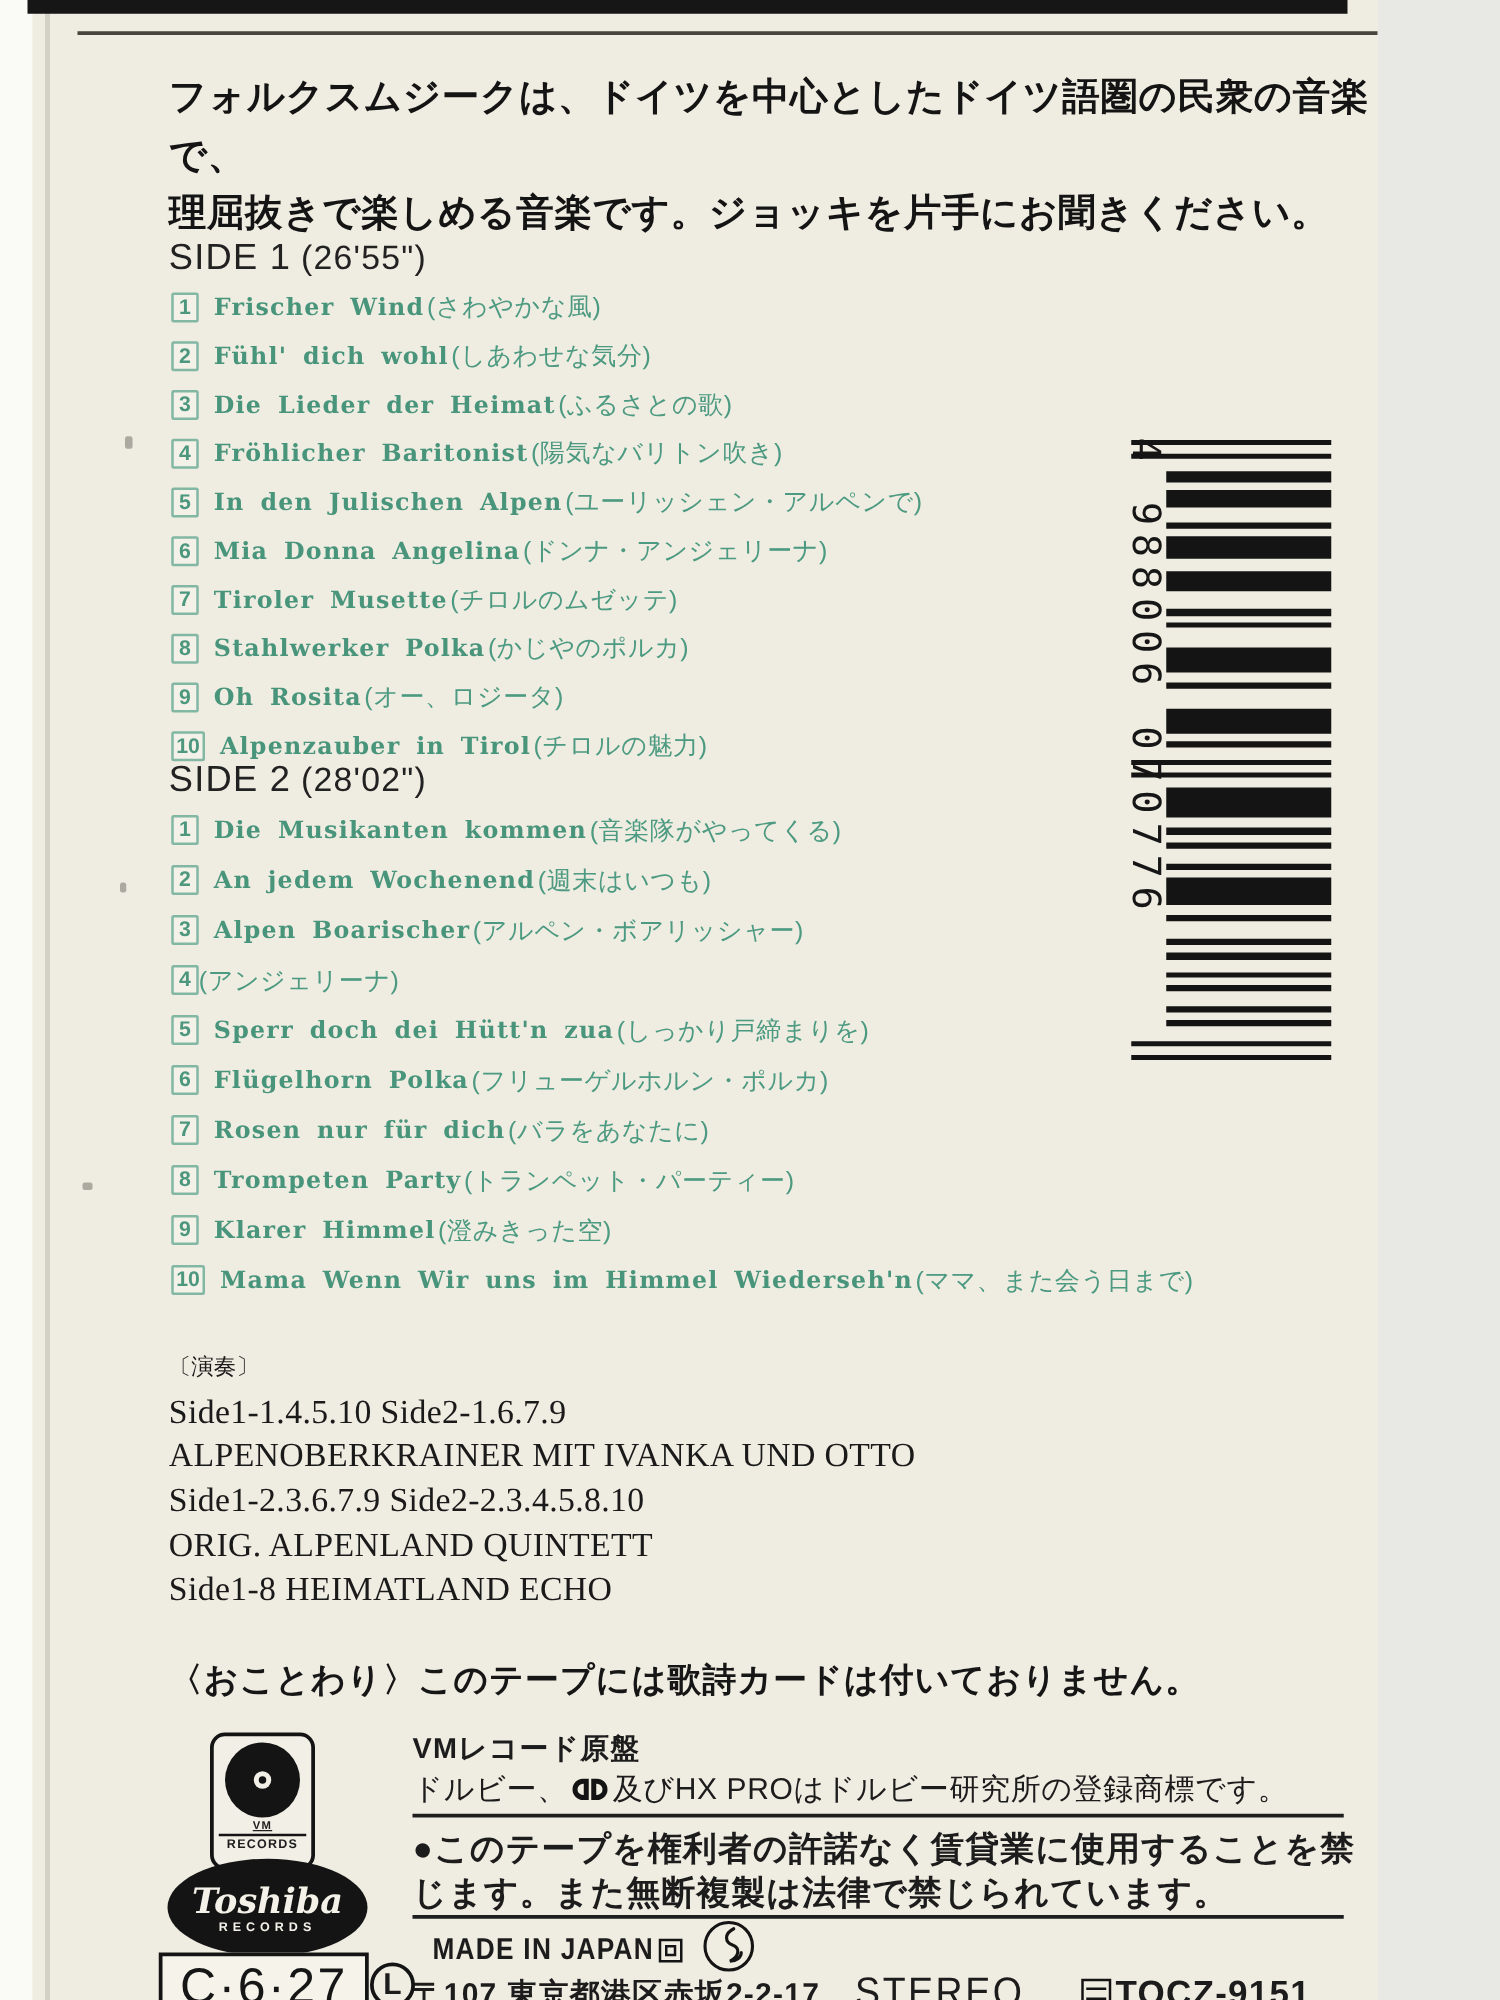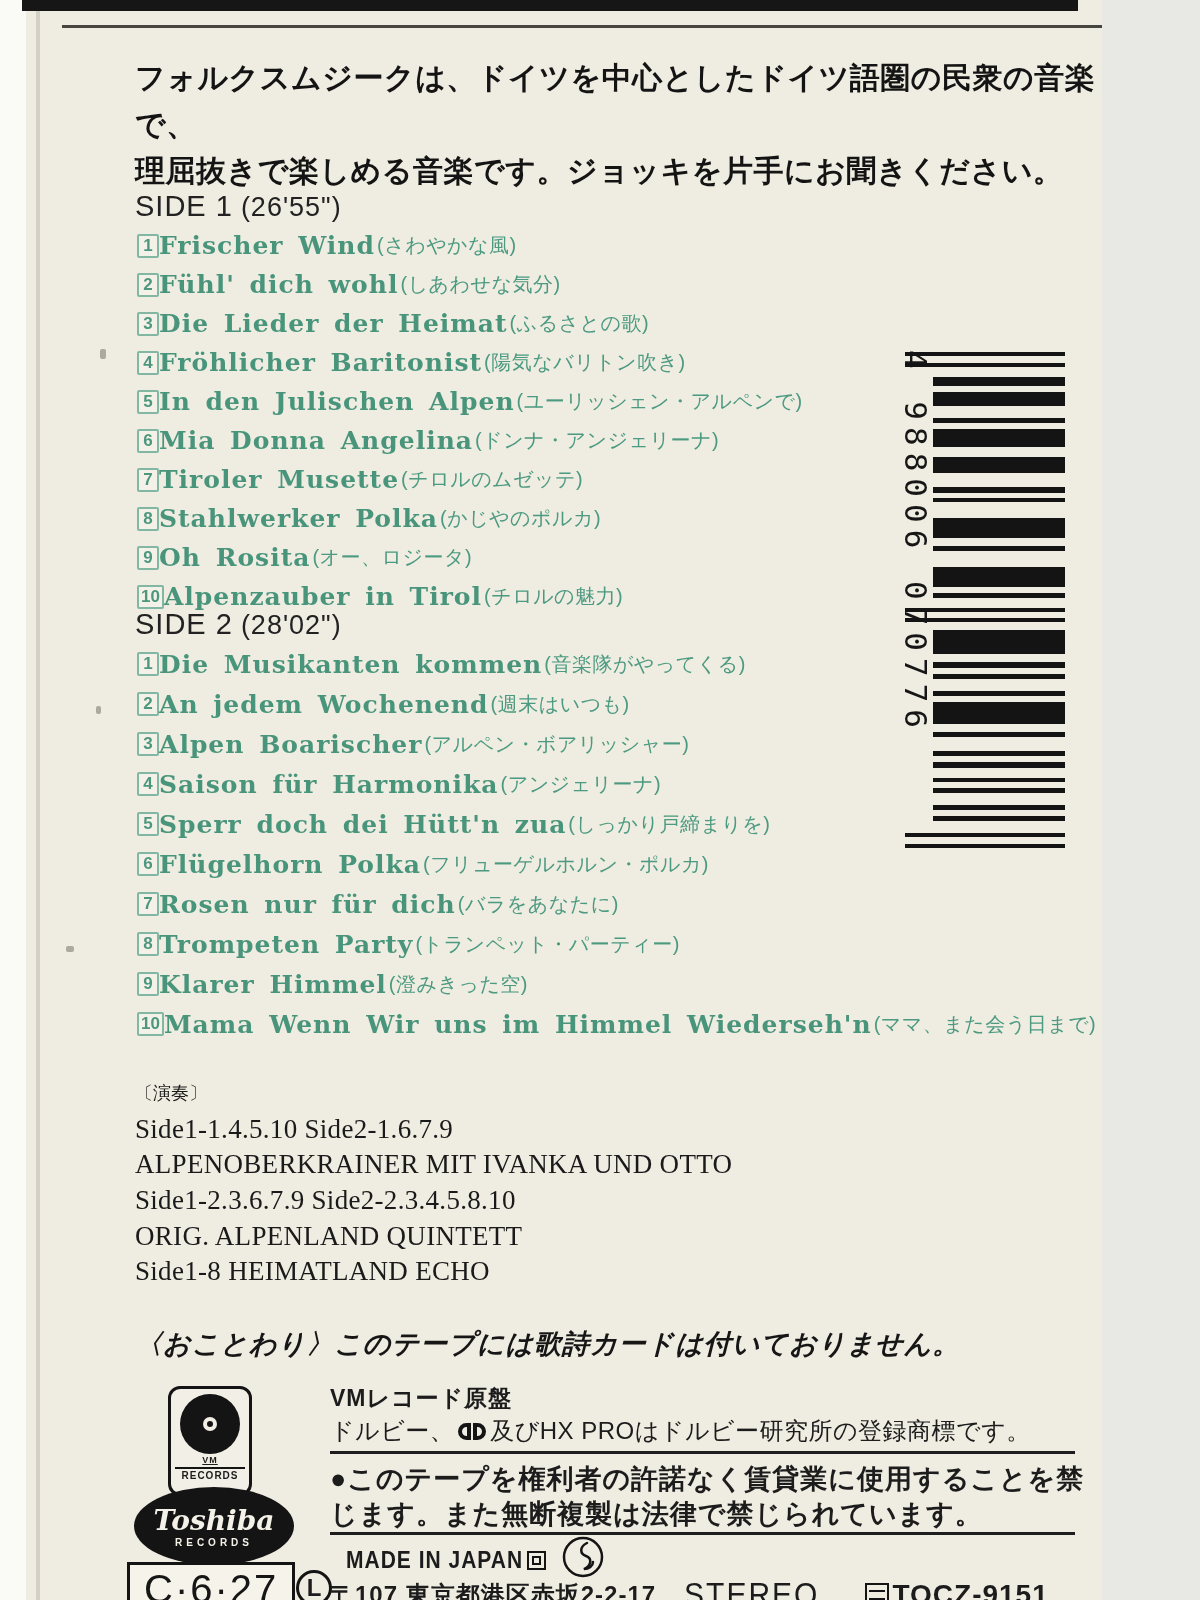--- a/index.html
+++ b/index.html
@@ -21,38 +21,38 @@
 
   .tracks{position:absolute;left:137px;}
   #side1-tracks{top:226px;}
   #side2-tracks{top:644px;}
   .track{display:flex;align-items:center;}
   #side1-tracks .track{height:39px;}
   #side2-tracks .track{height:40px;}
   .tnum{display:inline-flex;align-items:center;justify-content:center;min-width:22px;height:24px;
         padding:0 2px;border:2px solid #82b7a4;border-radius:2px;color:#4c977d;font-size:17px;
         font-weight:bold;box-sizing:border-box;background:rgba(255,255,255,.25);}
-  .ttitle{margin:0 2px 0 0;font-family:"DejaVu Serif","Liberation Serif",serif;
-          font-weight:bold;font-size:25px;color:#49957c;letter-spacing:1px;word-spacing:5px;white-space:nowrap;}
+  .ttitle{margin:0 2px 0 12px;font-family:"DejaVu Serif","Liberation Serif",serif;
+          font-weight:bold;font-size:19px;color:#49957c;letter-spacing:1px;word-spacing:5px;white-space:nowrap;}
   .tsub{font-size:20px;color:#4c9a81;letter-spacing:.5px;white-space:nowrap;}
 
   .barcode-digits{position:absolute;left:934px;top:350px;transform:rotate(90deg);transform-origin:0 0;
         font-family:"DejaVu Sans Mono","Liberation Mono",monospace;font-size:31px;color:#161616;
         letter-spacing:7px;white-space:nowrap;}
   .bars{position:absolute;left:905px;top:352px;width:160px;}
   .bar{position:relative;background:#141414;}
   .bar.short{margin-left:28px;width:132px;}
   .bar.long{margin-left:0;width:160px;}
 
   .credits{position:absolute;left:135px;top:1082px;line-height:1.32;}
   .credits .chead{font-size:18px;font-family:"Liberation Serif",serif;color:#1a1a1a;margin-bottom:6px;}
   .credits .cline{font-family:"Liberation Serif","DejaVu Serif",serif;font-size:27px;color:#1a1a1a;
                   letter-spacing:.3px;}
 
-  .notice{position:absolute;left:135px;top:1326px;font-size:27px;font-weight:bold;color:#161616;letter-spacing:1px;font-style:italic;}
+  .notice{position:absolute;left:135px;top:1326px;font-size:27px;font-weight:bold;color:#161616;letter-spacing:1px;}
 
   
   .vm-logo{position:absolute;left:168px;top:1386px;width:84px;height:110px;border:3px solid #141414;
            border-radius:12px;background:#f2efe6;box-sizing:border-box;text-align:center;}
   .vm-disc{width:60px;height:60px;border-radius:50%;background:#141414;margin:5px auto 1px;position:relative;}
   .vm-disc::after{content:"";position:absolute;left:23px;top:23px;width:14px;height:14px;border-radius:50%;
            background:#f2efe6;}
   .vm-disc::before{content:"";position:absolute;left:27px;top:27px;width:6px;height:6px;border-radius:50%;
            background:#141414;z-index:2;}
   .vm-t1{font-size:9px;font-weight:bold;letter-spacing:1px;line-height:1.2;text-decoration:underline;}
@@ -184,21 +184,20 @@
         <span class="ttitle">An jedem Wochenend</span>
         <span class="tsub">(週末はいつも)</span>
       </div>
       <div class="track">
         <span class="tnum">3</span>
         <span class="ttitle">Alpen Boarischer</span>
         <span class="tsub">(アルペン・ボアリッシャー)</span>
       </div>
       <div class="track">
         <span class="tnum">4</span>
-        <span class="ttitle">Saison für Harmonika</span>
         <span class="tsub">(アンジェリーナ)</span>
       </div>
       <div class="track">
         <span class="tnum">5</span>
         <span class="ttitle">Sperr doch dei Hütt'n zua</span>
         <span class="tsub">(しっかり戸締まりを)</span>
       </div>
       <div class="track">
         <span class="tnum">6</span>
         <span class="ttitle">Flügelhorn Polka</span>

